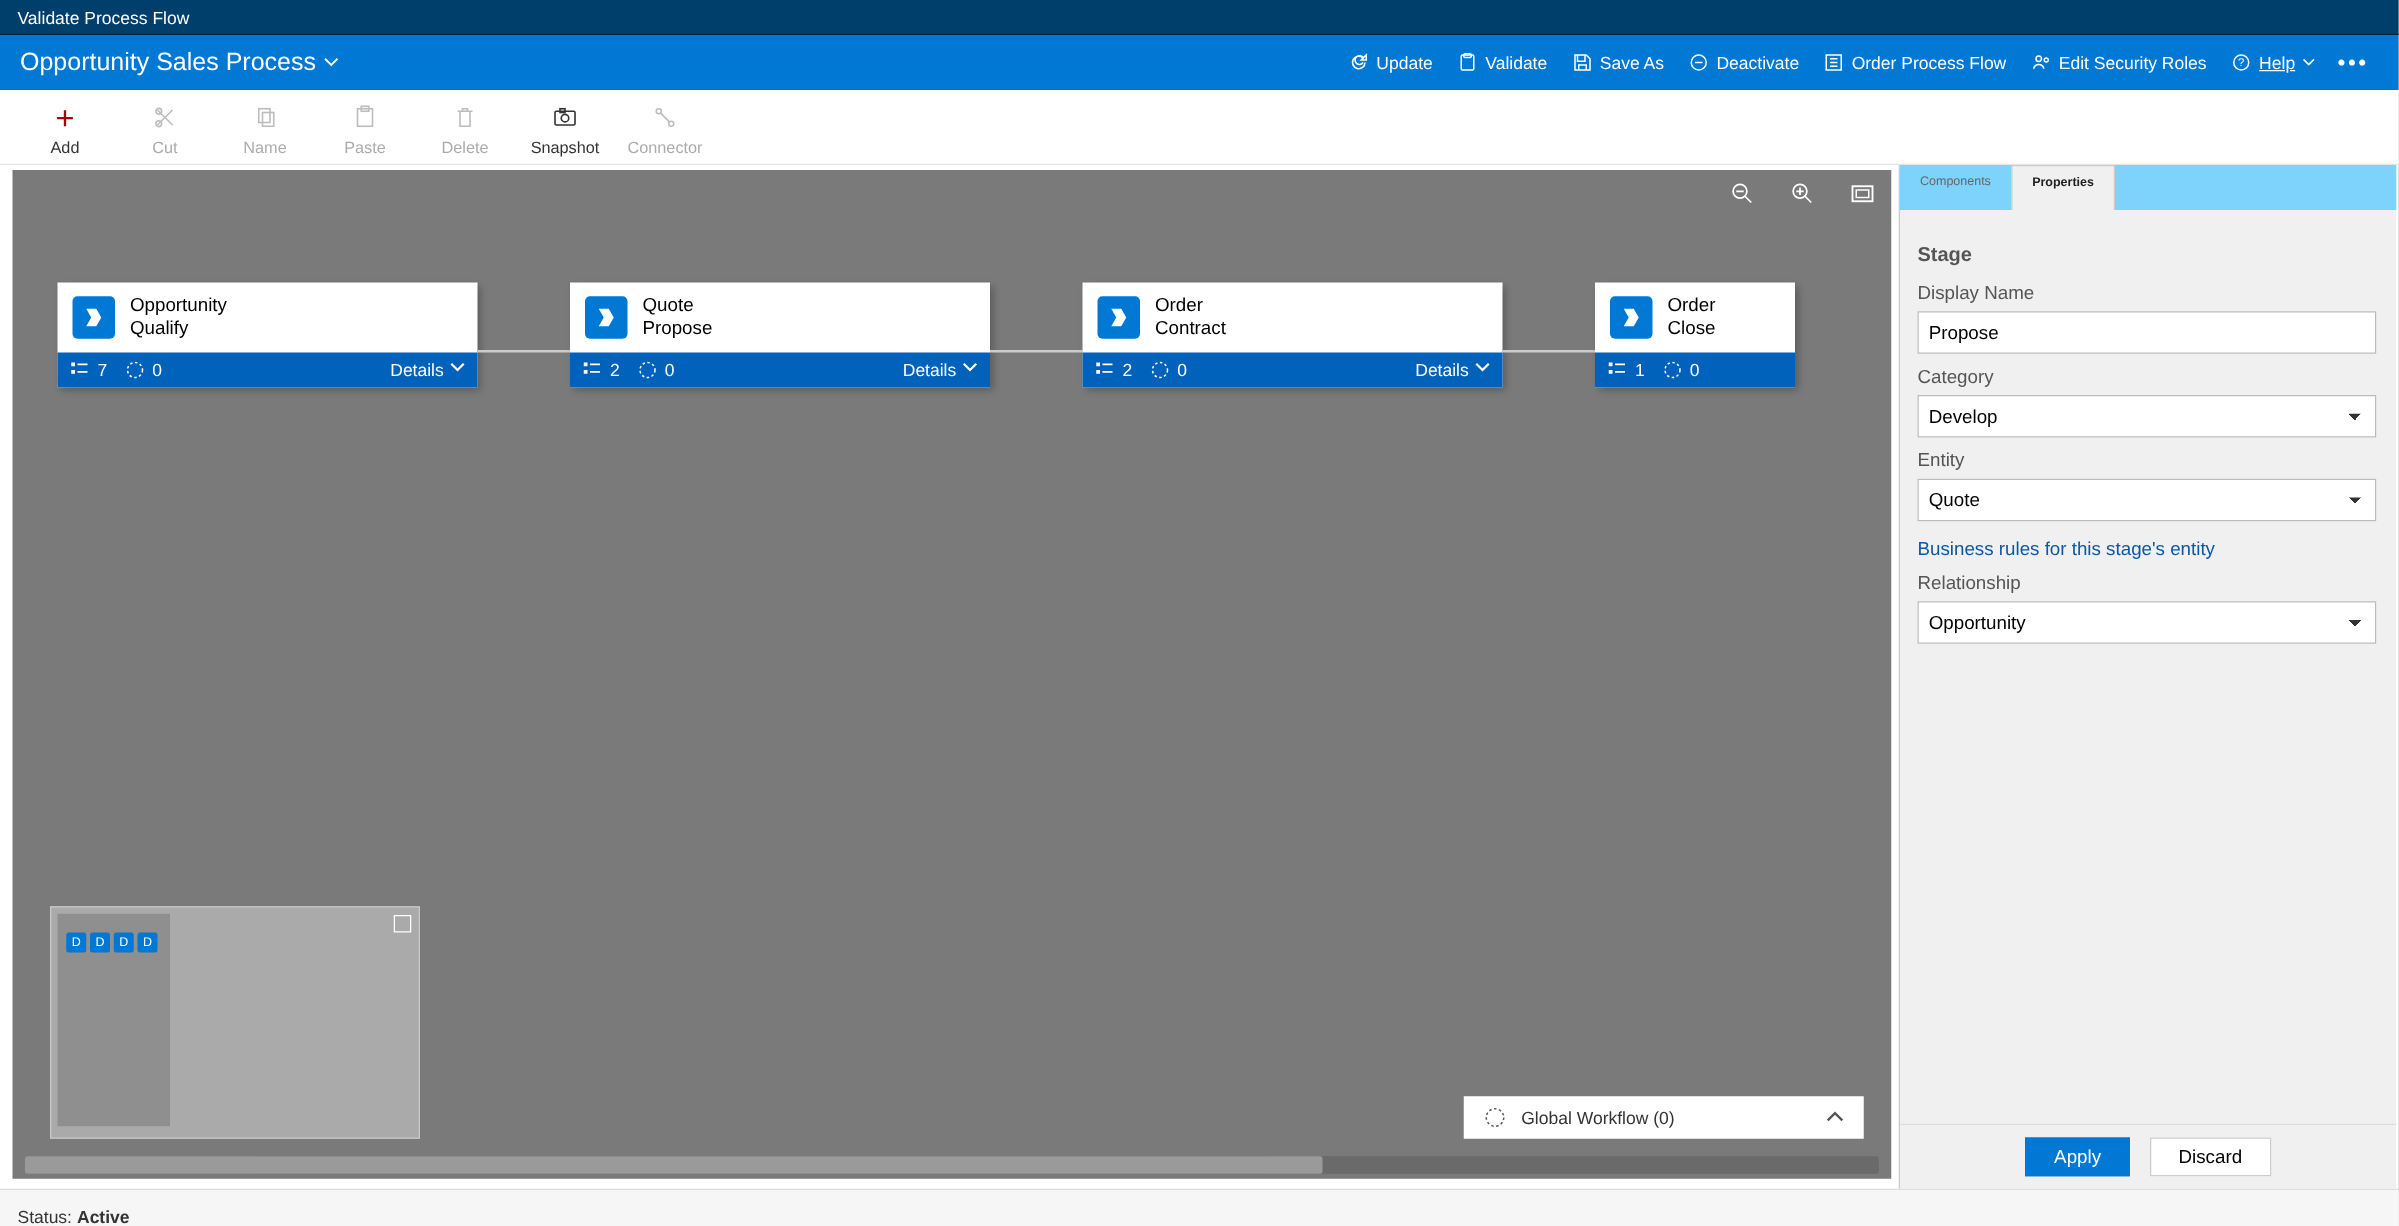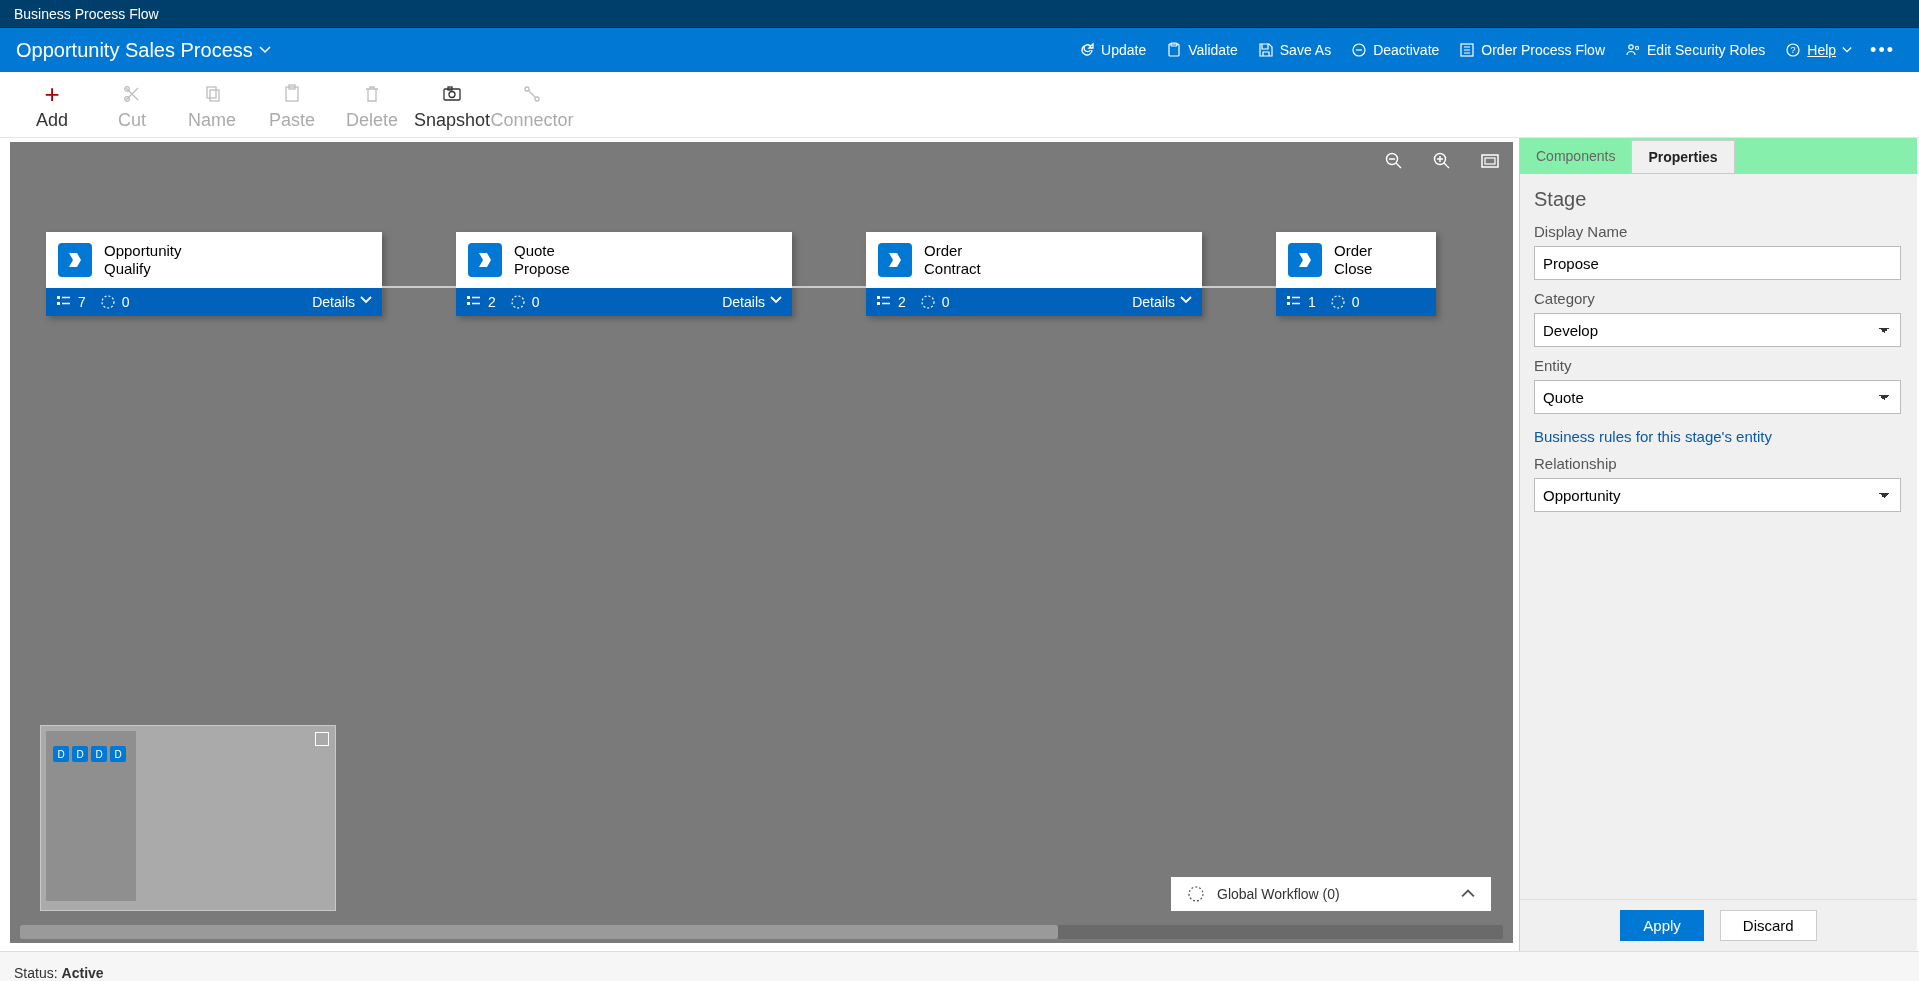--- a/index.html
+++ b/index.html
@@ -17,21 +17,21 @@
 .help-underline { text-decoration: underline; }
 .more-btn { font-size: 18px; letter-spacing: 2px; padding: 4px 8px; cursor: pointer; }
 
 
 .toolbar { background: #fff; display: flex; padding: 10px 12px 4px 12px; gap: 0; border-bottom: 1px solid #e5e5e5; }
 .tool-btn { display: flex; flex-direction: column; align-items: center; justify-content: flex-start; width: 80px; padding: 2px 0; cursor: pointer; color: #666; font-size: 13px; }
 .tool-btn.enabled { color: #333; }
 .tool-ico { width: 20px; height: 20px; margin-bottom: 6px; display: flex; align-items: center; justify-content: center; }
 .tool-btn .add-ico { color: #a80000; font-size: 26px; line-height: 20px; font-weight: 300;}
 .tool-btn.disabled { opacity: 0.55; pointer-events: none; }
-.tool-lbl { font-size: 18px; }
+.tool-lbl { font-size: 13px; }
 
 
 .main { flex: 1; display: flex; min-height: 0; }
 .canvas-wrap { flex: 1; background: #7a7a7a; position: relative; margin: 4px 6px 8px 10px; display: flex; flex-direction: column; }
 .canvas-top-controls { position: absolute; top: 8px; right: 12px; display: flex; gap: 26px; color: #fff; }
 .canvas-ctr { width: 22px; height: 22px; display: flex; align-items: center; justify-content: center; cursor: pointer; }
 .canvas-stage { position: relative; flex: 1; overflow: hidden; }
 .stage-row { position: absolute; top: 90px; left: 36px; display: flex; align-items: flex-start; gap: 0; }
 
 .stage-card { width: 336px; background: #fff; box-shadow: 3px 3px 6px rgba(0,0,0,0.25); }
@@ -60,48 +60,48 @@
 .global-wf { position: absolute; right: 22px; bottom: 32px; background: #fff; display: flex; align-items: center; padding: 8px 16px; gap: 14px; min-width: 320px; justify-content: space-between; }
 .global-wf-left { display: flex; align-items:center; gap: 12px; font-size: 14px; color:#333; }
 .global-wf .chev { font-size: 14px; color:#555; cursor:pointer; }
 
 
 .h-scroll { position:absolute; bottom:4px; left:10px; right:10px; height:14px; background:#6a6a6a; border-radius:2px; }
 .h-scroll-thumb { height:14px; width:70%; background:#9a9a9a; border-radius:2px;}
 
 
 .panel { width: 398px; background: #f0f0f0; display: flex; flex-direction: column; border-left: 1px solid #ccc; margin-right:2px; }
-.panel-tabs { display: flex; height: 36px; background: #86efac; font-size: 14px; align-items: center; }
+.panel-tabs { display: flex; height: 36px; background: #7dd3fc; font-size: 10px; }
 .panel-tab { padding: 8px 16px; color: #666; cursor: pointer; }
 .panel-tab.active { background: #f0f0f0; color: #222; font-weight: 600; border-top: 1px solid #ccc; border-left:1px solid #ccc; border-right:1px solid #ccc; }
 .panel-scroll { position: relative; flex:1; overflow-y:auto; }
 .panel-scroll::-webkit-scrollbar { width:18px; }
 .panel-scroll::-webkit-scrollbar-track { background:#eee; }
 .panel-scroll::-webkit-scrollbar-thumb { background:#bbb; }
 .panel-body { padding: 14px 16px 20px 14px; font-size: 15px; color: #444; }
-.panel-heading { font-weight: 400; color: #555; margin-bottom: 12px; font-size:20px;}
+.panel-heading { font-weight: 700; color: #555; margin-bottom: 12px; font-size:16px;margin-top:14px;}
 .form-label { margin: 10px 0 6px 0; color: #555; font-size:15px; }
 .form-input, .form-select { width: 100%; height: 34px; padding: 4px 8px; font-size: 15px; border: 1px solid #bbb; background:#fff; }
 .form-select { appearance: none; -webkit-appearance:none; background-image: linear-gradient(45deg, transparent 50%, #333 50%), linear-gradient(135deg, #333 50%, transparent 50%); background-position: calc(100% - 16px) 14px, calc(100% - 11px) 14px; background-size: 5px 5px; background-repeat: no-repeat; }
 .link { color: #0b58a5; margin: 14px 0 10px 0; cursor: pointer; font-size:15px;}
 .panel-footer { display:flex; justify-content: center; gap: 16px; padding: 10px; border-top: 1px solid #ddd; align-items: flex-end; }
 .btn { padding: 6px 22px; font-size: 15px; cursor: pointer; border:1px solid #ccc; background:#fff; }
 .btn-primary { background:#0078d4; color:#fff; border-color:#0078d4; }
 
 
 .status-bar { background:#f6f6f6; height:30px; display:flex; align-items:flex-end; padding:0 14px; font-size:14px; color:#333; border-top:1px solid #ddd;}
 .status-bar b { margin-left:4px; }
 
 svg { display:block; }
 </style>
 </head>
 <body>
 
 <div class="top-bar">
-  <span>Business Process Flow</span>
+  <span>Validate Process Flow</span>
 </div>
 
 <div class="cmd-bar">
   <span class="cmd-title">Opportunity Sales Process</span>
   <span class="cmd-title-chev">
     <svg width="12" height="12" viewBox="0 0 12 12">
         <path d="M1 3 L6 8 L11 3" stroke="#fff" stroke-width="1.5" fill="none"></path>
       </svg>
   </span>
 

